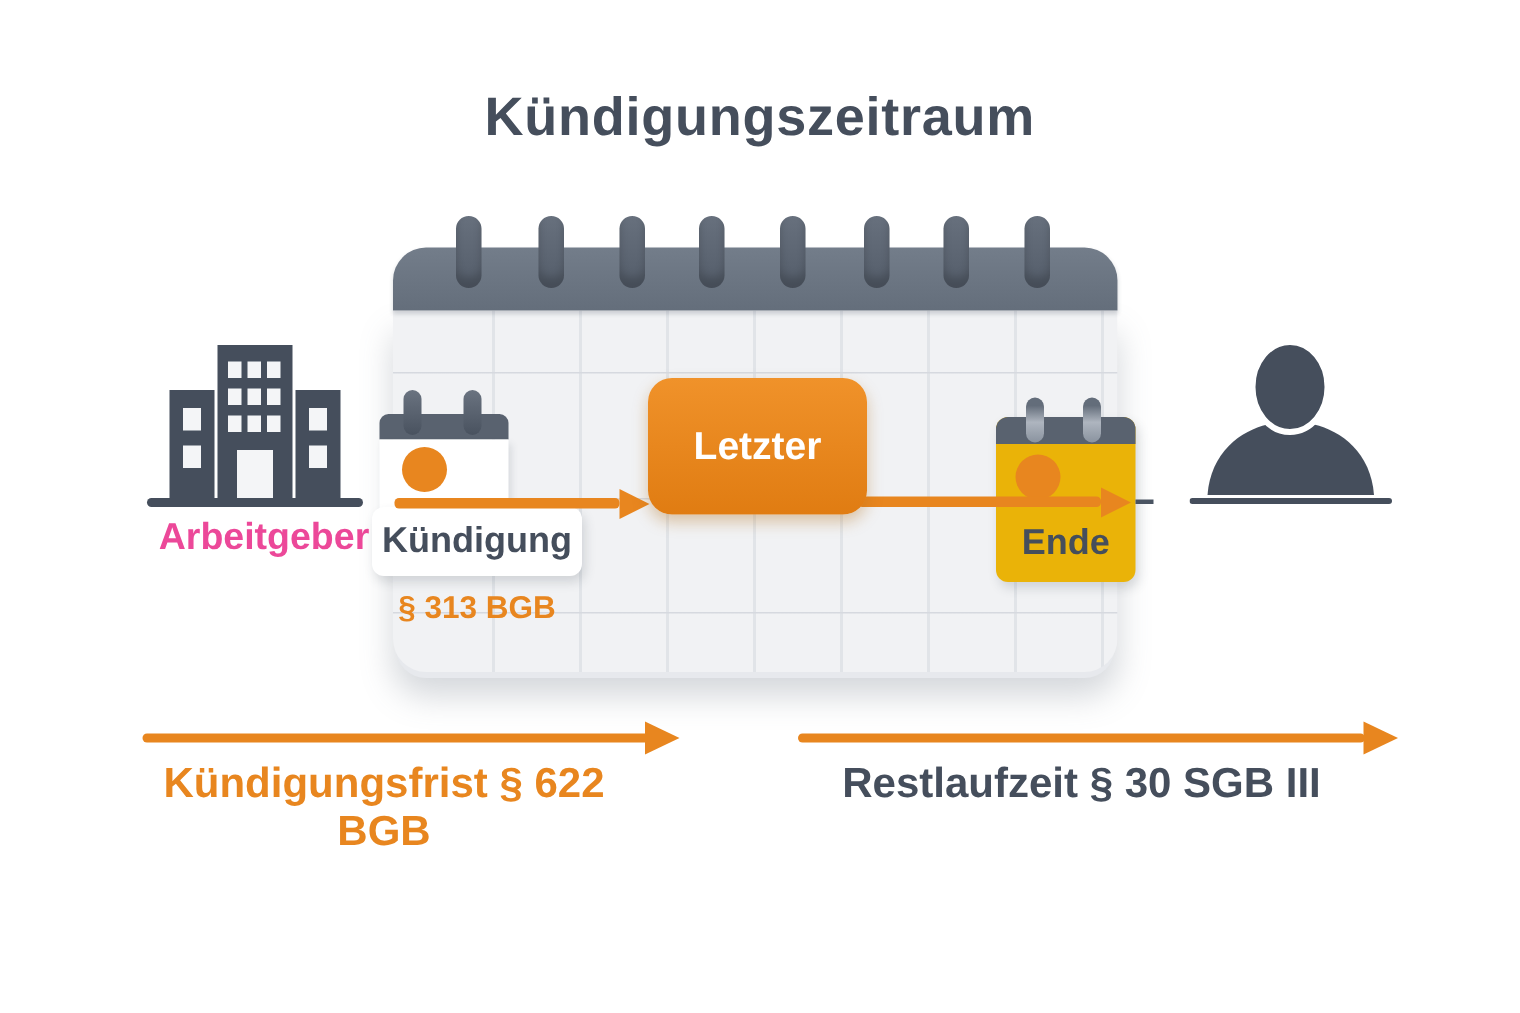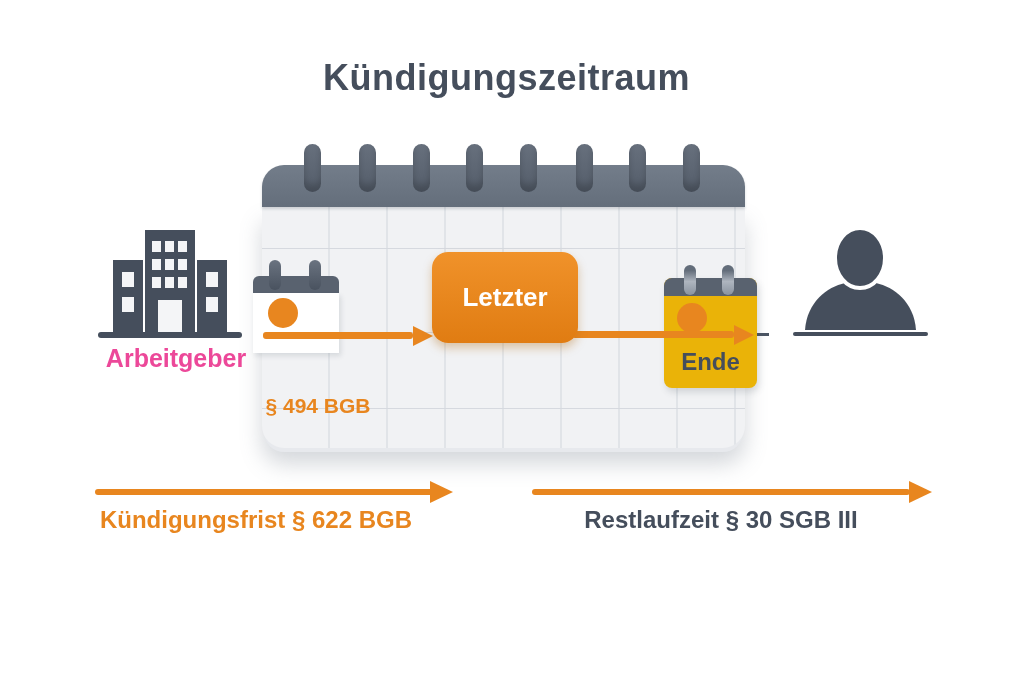--- a/index.html
+++ b/index.html
@@ -91,21 +91,21 @@
   }
   .b-head{
     position:absolute;width:0;height:0;z-index:5;
     border-top:11px solid transparent;border-bottom:11px solid transparent;
     border-left:23px solid #E8861F;
   }
   .tick{position:absolute;background:#4A5462;z-index:5;}
   
   .period-label{
     position:absolute;top:506px;width:320px;text-align:center;z-index:2;
-    font-size:24px;font-weight:700;
+    font-size:28px;font-weight:700;
   }
   .period-orange{color:#E8861F;}
   .period-slate{color:#454E5C;}
 </style>
 </head>
 <body>
 
 <div class="canvas">
 
   <div class="title">Kündigungszeitraum</div>
@@ -158,21 +158,22 @@
   </div>
 
   <div class="k-card">
     <div class="mini-ring ring-dark" style="left:16px;top:-16px"></div>
     <div class="mini-ring ring-dark" style="left:56px;top:-16px"></div>
     <div class="k-header"></div>
     <div class="k-body">
       <div class="event-dot" style="left:15px;top:5px"></div>
     </div>
   </div>
-  <div class="k-law">§ 494 BGB</div>
+  <div class="k-plate">Kündigung</div>
+  <div class="k-law">§ 313 BGB</div>
 
   <div class="e-card">
     <div class="mini-ring ring-light" style="left:20px;top:-13px"></div>
     <div class="mini-ring ring-light" style="left:58px;top:-13px"></div>
     <div class="e-header"></div>
     <div class="event-dot" style="left:13px;top:25px"></div>
     <div class="e-label">Ende</div>
   </div>
 
   <div class="h-line" style="left:263px;top:332px;width:150px;height:7px"></div>

